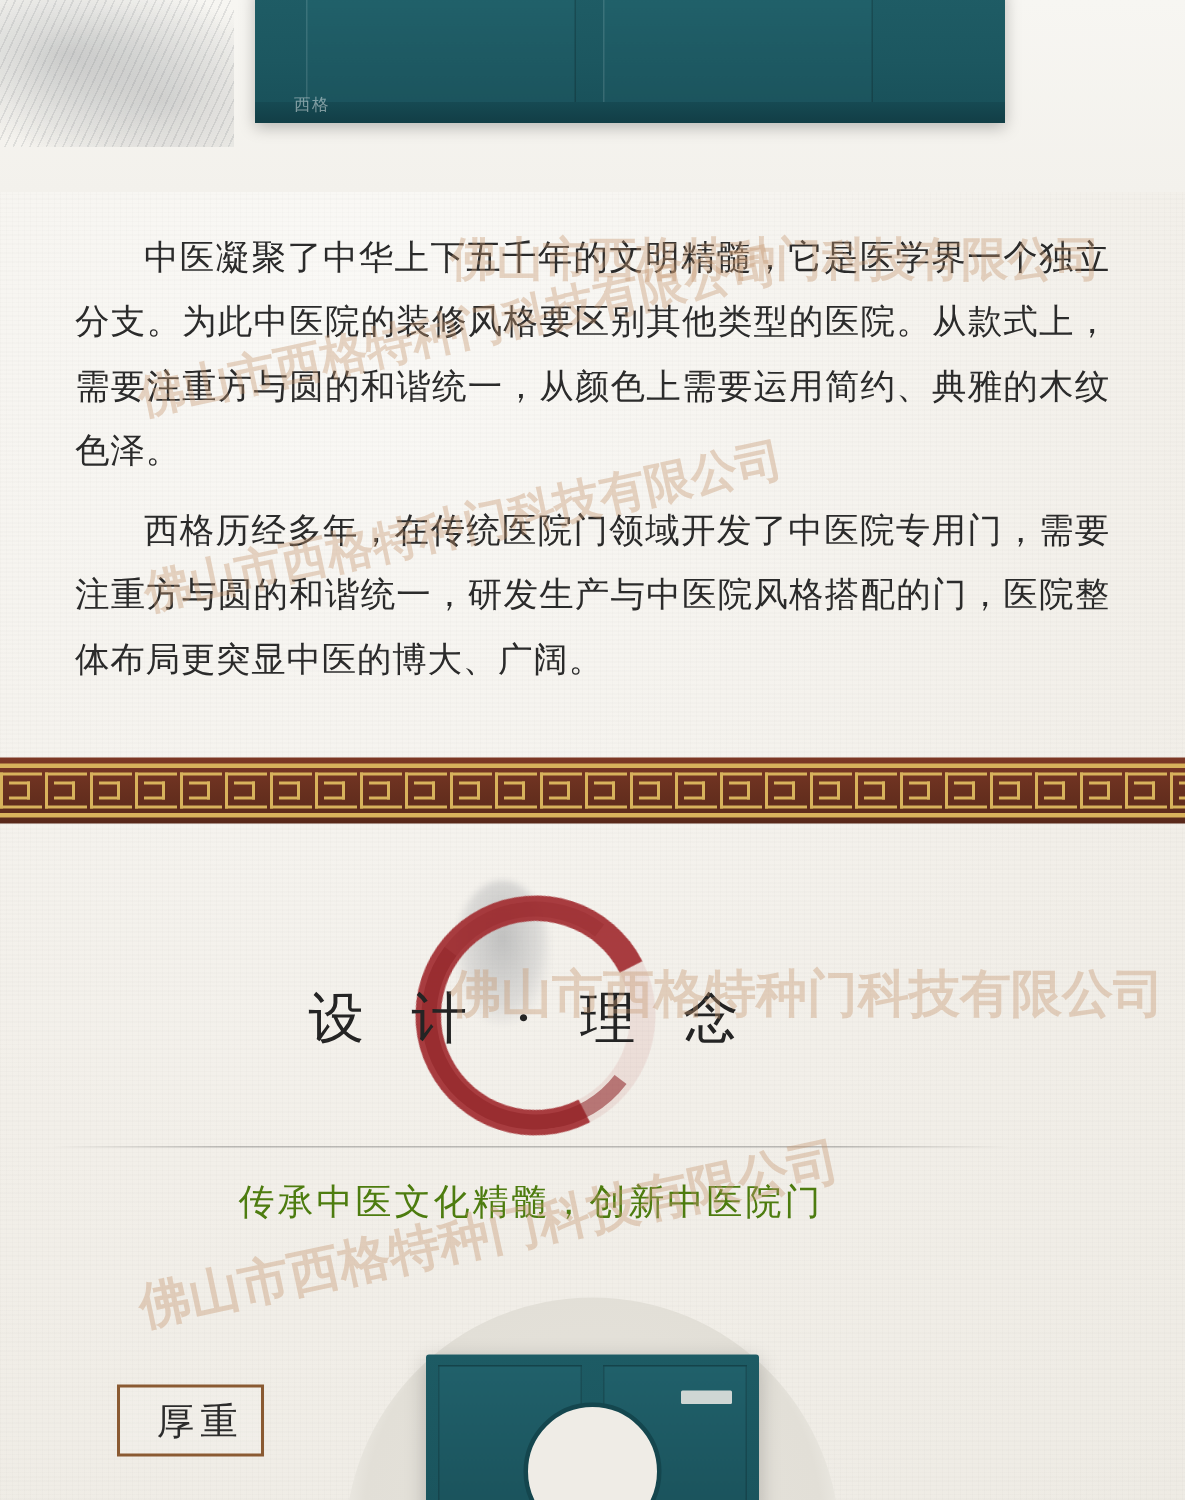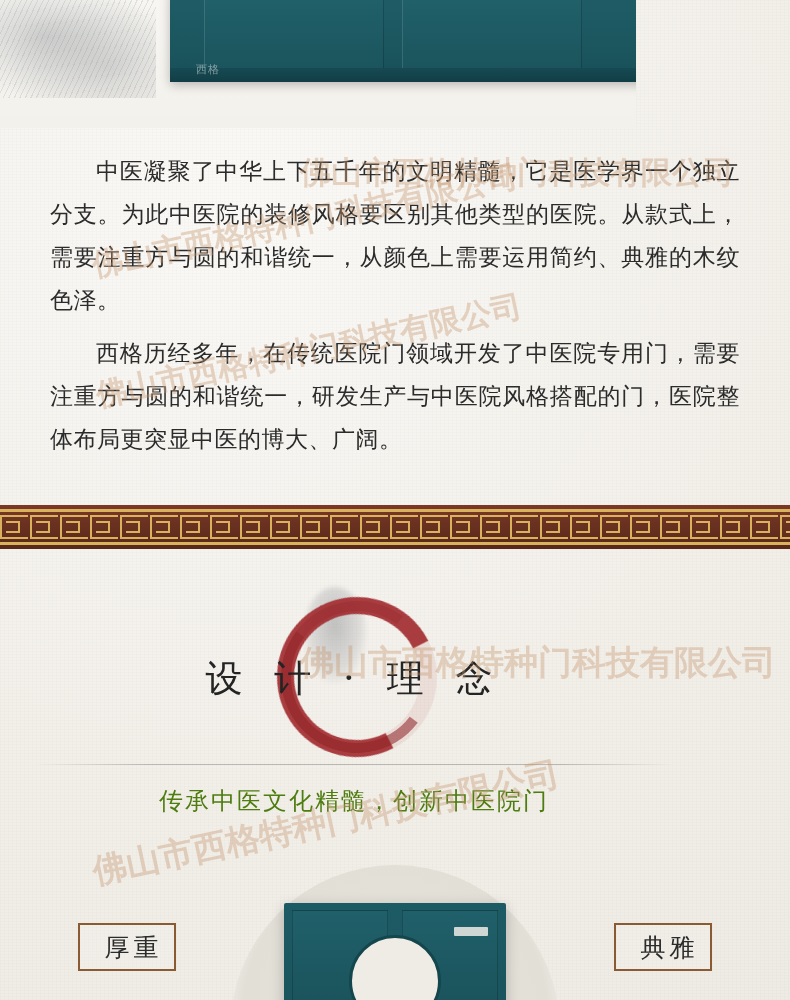--- a/index.html
+++ b/index.html
@@ -22,21 +22,21 @@
     background:
       repeating-linear-gradient(0deg, rgba(0,0,0,0.012) 0px, rgba(0,0,0,0.012) 1px, rgba(255,255,255,0) 1px, rgba(255,255,255,0) 3px),
       repeating-linear-gradient(90deg, rgba(0,0,0,0.010) 0px, rgba(0,0,0,0.010) 1px, rgba(255,255,255,0) 1px, rgba(255,255,255,0) 4px),
       radial-gradient(circle at 30% 20%, #faf9f6 0%, #f2efe9 60%, #eeebe4 100%);
   }
 
   
   .hero {
     position: absolute;
     top: 0; left: 0;
-    width: 636px;
+    width: 790px;
     height: 128px;
     overflow: hidden;
     background: linear-gradient(180deg, #f7f6f2 0%, #f3f1ec 100%);
   }
   .hero-ink {
     position: absolute;
     top: -6px; left: -4px;
     width: 160px; height: 104px;
     background:
       radial-gradient(ellipse at 30% 40%, rgba(120,125,130,0.30) 0%, rgba(150,155,160,0.12) 45%, rgba(255,255,255,0) 70%),
@@ -380,20 +380,19 @@
 
 <div class="bottom">
   <div class="halo"></div>
   <div class="bdoor">
     <div class="leaf l"></div>
     <div class="leaf r"></div>
     <div class="plate"></div>
     <div class="porthole"></div>
   </div>
   <div class="tag tag-left">厚重</div>
-  <div class="tag tag-right">典雅</div>
 </div>
 
 <div class="wm wm1">佛山市西格特种门科技有限公司</div>
 <div class="wm wm2">佛山市西格特种门科技有限公司</div>
 <div class="wm wm3">佛山市西格特种门科技有限公司</div>
 <div class="wm wm4">佛山市西格特种门科技有限公司</div>
 <div class="wm wm5">佛山市西格特种门科技有限公司</div>
 
 </body></html>

